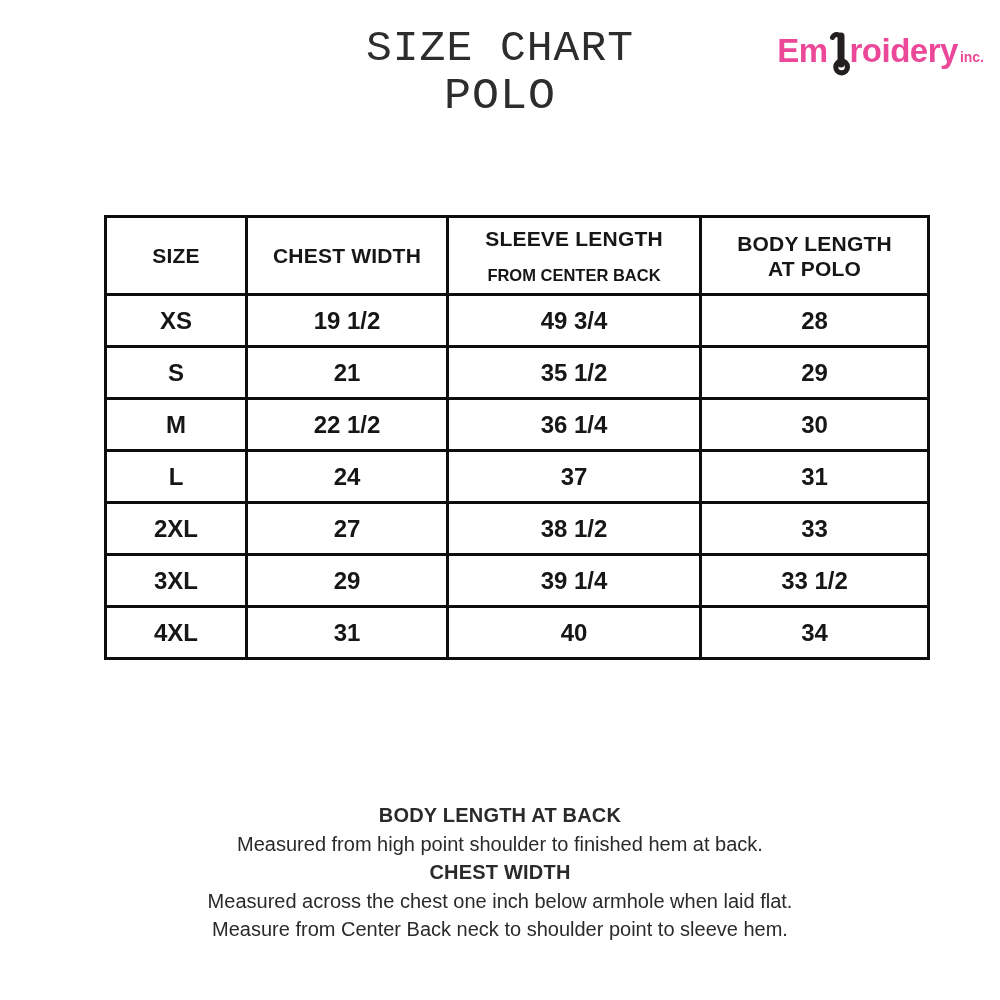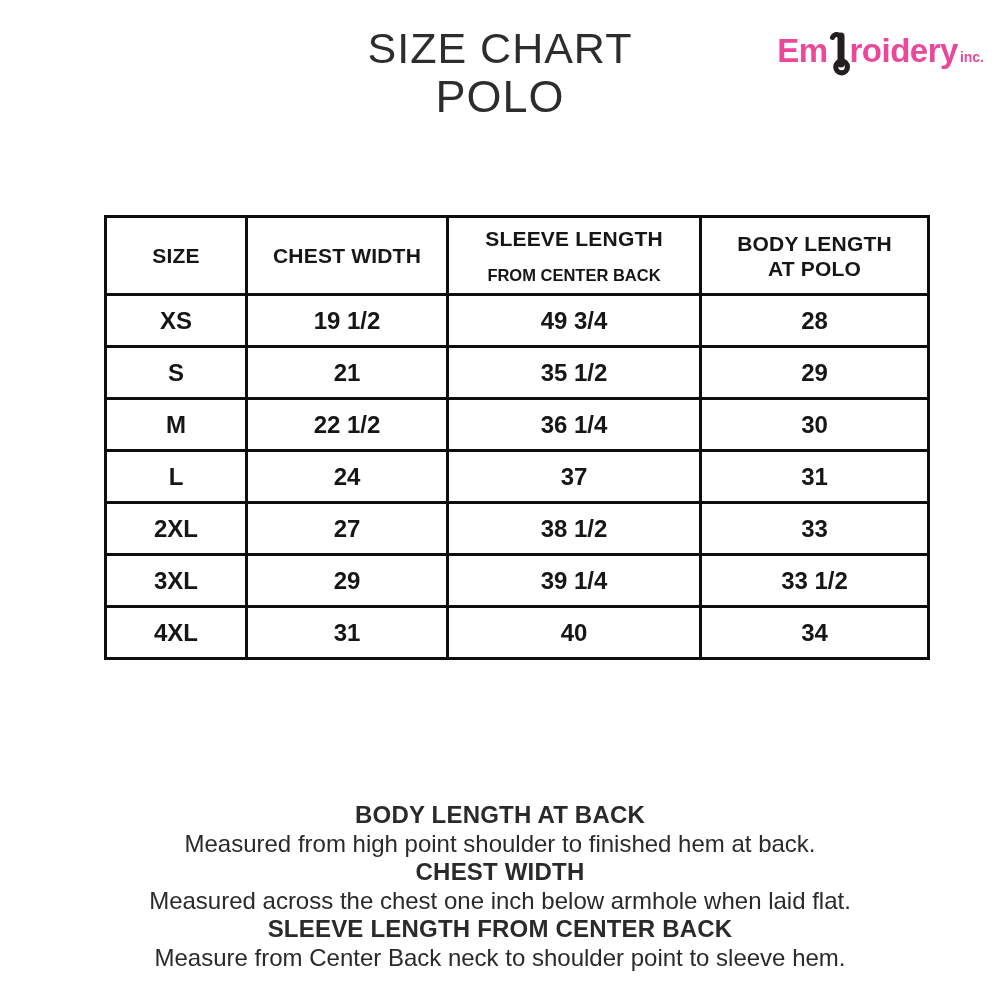--- a/index.html
+++ b/index.html
@@ -9,21 +9,21 @@
     width:1000px; height:1000px;
     background:#ffffff;
     color:#231f20;
     font-family:"Liberation Sans", sans-serif;
     overflow:hidden;
   }
 
   
   .title-block {
     position:absolute; top:24px; left:0; width:100%;
-    text-align:center; color:#2d2d2d;
+    text-align:center; color:#2d2d2d;font-family:Liberation Mono, monospace;
   }
   .title   { font-size:43px; line-height:49px; font-weight:400; letter-spacing:1px; }
   .subtitle{ font-size:45px; line-height:47px; font-weight:400; letter-spacing:1px; }
 
   
   .logo {
     position:absolute; top:28px; right:16px;
     white-space:nowrap; color:#ec4899;
     font-weight:700;
   }
@@ -48,21 +48,21 @@
   .size-table tbody tr { height:52px; }
   .hdr-main { display:block; font-size:21px; font-weight:700; letter-spacing:0.2px; line-height:25px; }
   .hdr-sub  { display:block; font-size:16.5px; font-weight:700; line-height:21px; margin-top:14px; }
   .hdr-sub:empty { display:none; }
   .size-table td { font-size:24px; font-weight:700; }
 
   
   .notes {
     position:absolute; top:801px; left:0; width:100%;
     text-align:center; color:#2a2a2a;
-    font-size:24px; line-height:28.5px;
+    font-size:20px; line-height:28.5px;
   }
   .note-heading { font-weight:700; letter-spacing:0.2px; }
   .note-text    { font-weight:400; }
 </style>
 </head>
 <body>
 
 <div class="page">
 
   <div class="title-block">
@@ -149,17 +149,16 @@
         <td>34</td>
       </tr>
     </tbody>
   </table>
 
   <div class="notes">
     <div class="note-heading">BODY LENGTH AT BACK</div>
     <div class="note-text">Measured from high point shoulder to finished hem at back.</div>
     <div class="note-heading">CHEST WIDTH</div>
     <div class="note-text">Measured across the chest one inch below armhole when laid flat.</div>
-    <div class="note-heading">SLEEVE LENGTH FROM CENTER BACK</div>
     <div class="note-text">Measure from Center Back neck to shoulder point to sleeve hem.</div>
   </div>
 
 </div>
 
 </body></html>

